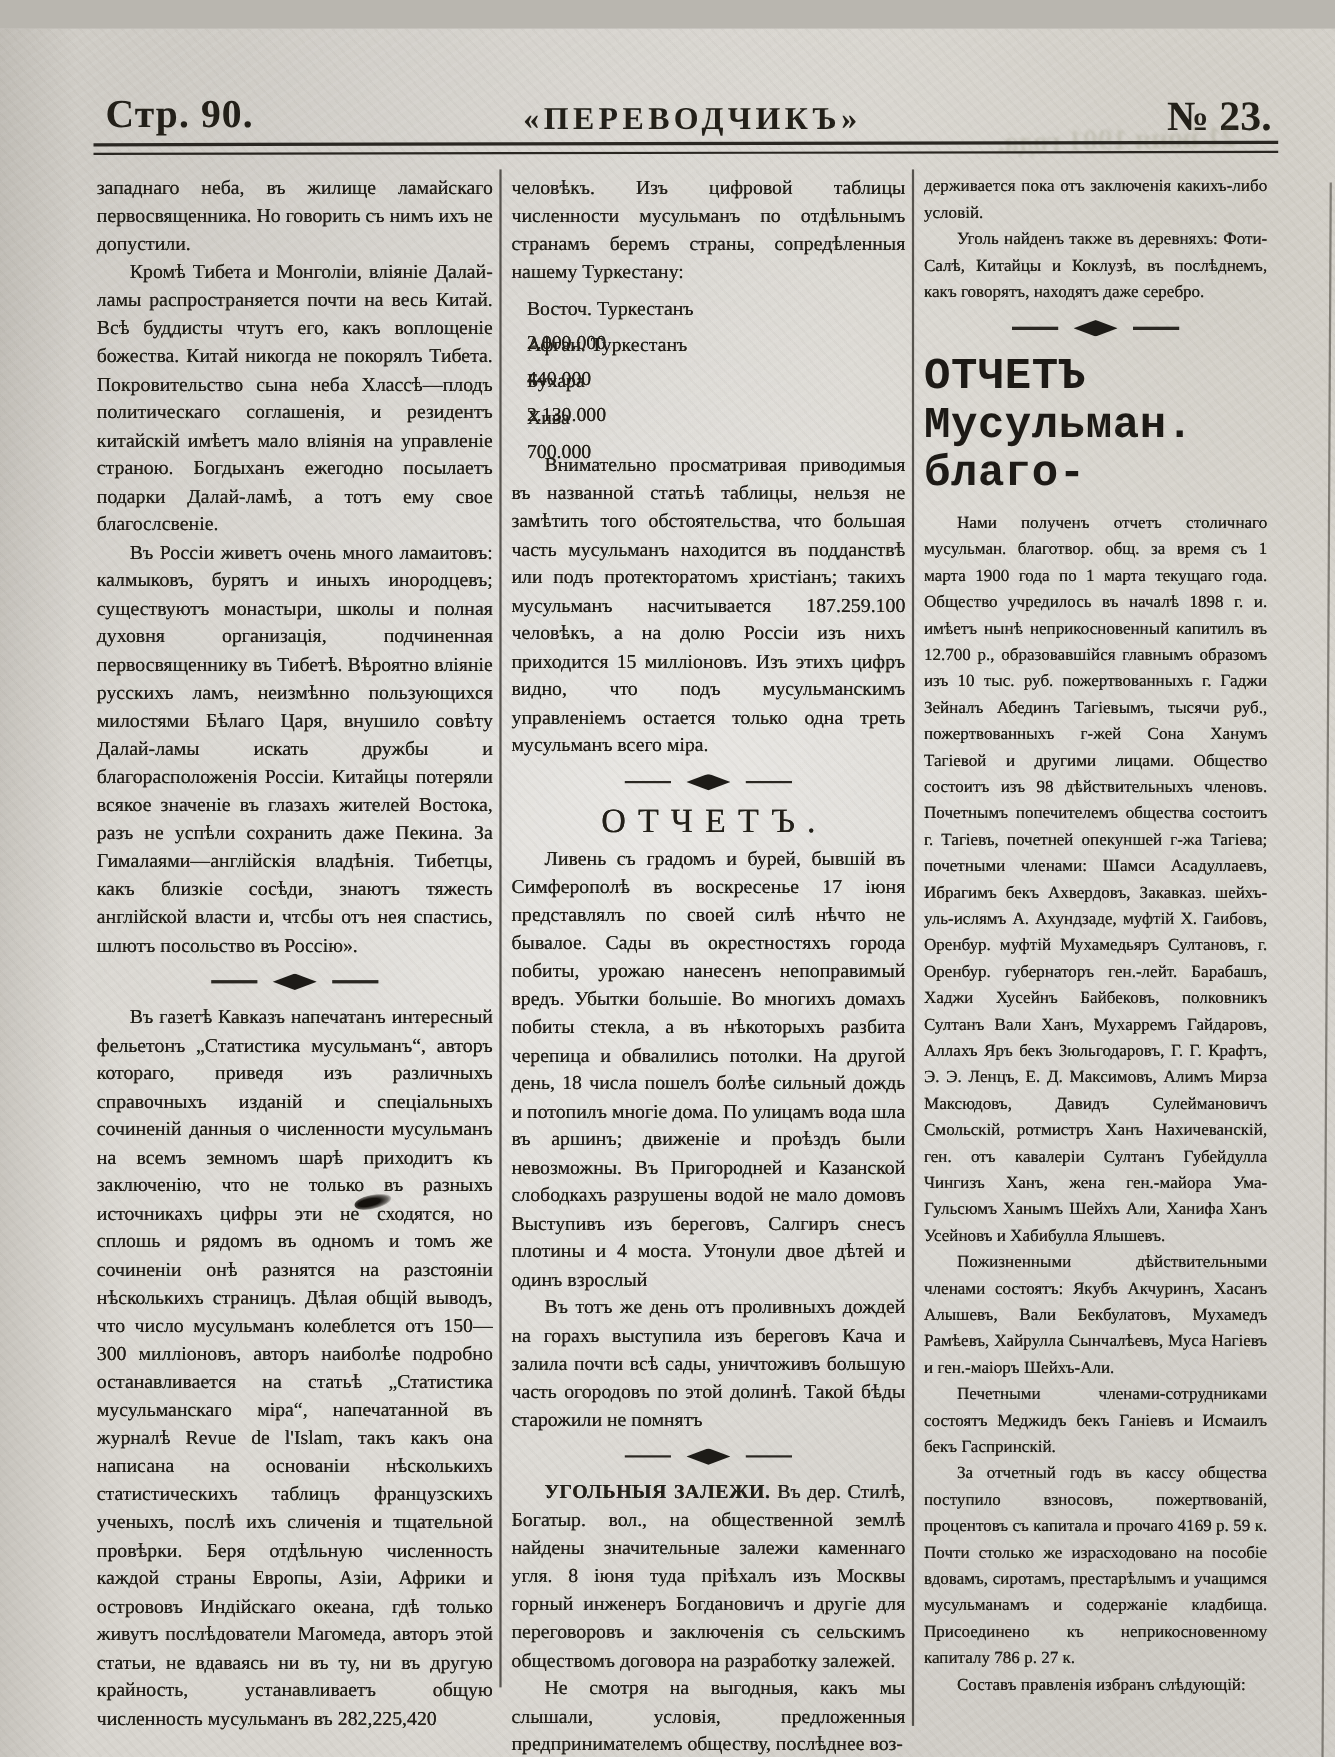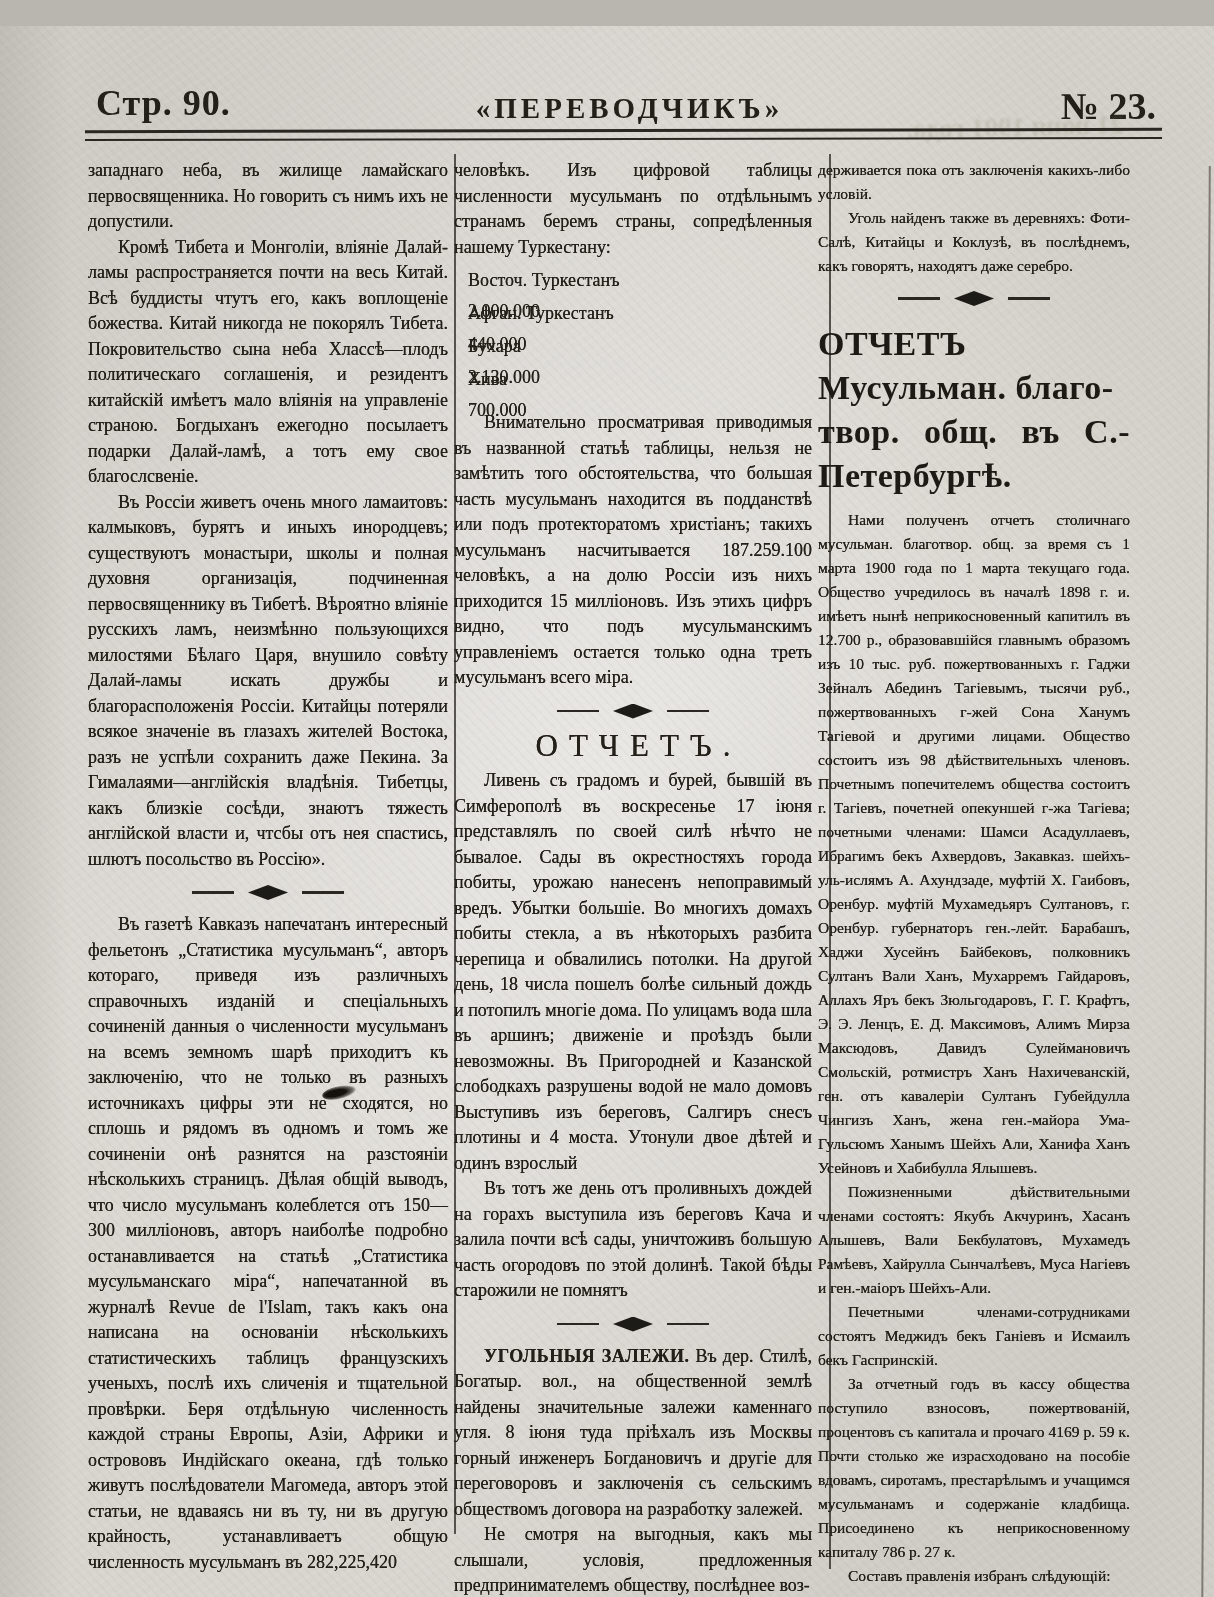--- a/index.html
+++ b/index.html
@@ -42,21 +42,21 @@
     transform:scaleX(-1) rotate(1.5deg);
   }
   .rule-top,.rule-bottom{
     position:absolute;left:85px;width:1077px;background:#2a2722;
   }
   .rule-top{top:103px;height:3px;transform:rotate(-0.12deg);}
   .rule-bottom{top:112px;height:2px;transform:rotate(-0.10deg);}
   
   .columns{
     position:absolute;left:88px;top:132px;width:1064px;
-    display:grid;grid-template-columns:360px 358px 312px;column-gap:6px;
+    display:grid;grid-template-columns:360px 358px 312px;column-gap:17px;
   }
   .col{font-size:18px;line-height:25.5px;text-align:justify;}
   .col3{font-size:15.5px;line-height:24px;}
   .para{margin:0;text-indent:30px;text-shadow:0 0 0.4px currentColor;}
   .para.cont{text-indent:0;}
   .runin-lead{font-weight:bold;letter-spacing:0.5px;}
   
   .vrule{position:absolute;width:2px;background:rgba(40,37,32,0.75);}
   .vrule1{left:454px;top:128px;height:1380px;}
   .vrule2{left:829px;top:128px;height:1415px;}
@@ -73,22 +73,22 @@
     clip-path:polygon(50% 0,100% 50%,50% 100%,0 50%);
   }
   
   .crimea-heading{
     margin:14px 0 10px;text-align:center;font-weight:normal;
     font-size:31px;letter-spacing:11px;text-indent:11px;
     text-shadow:0 0 0.4px currentColor;
   }
   .report-heading{
     margin:16px 0 10px;
-    font-family:Liberation Serif, serif;
-    font-weight:bold;font-size:34px;line-height:44px;
+    font-family:Liberation Mono, monospace;
+    font-weight:bold;font-size:40px;line-height:44px;
     letter-spacing:0.5px;color:#1d1a16;
   }
   .report-heading span{display:block;}
   
   .stats{margin:8px 0 10px 14px;}
   .stat-row{display:flex;align-items:baseline;height:33px;padding-right:14px;flex-direction:column;}
   .stat-name{white-space:nowrap;text-shadow:0 0 0.4px currentColor;}
   .stat-leader{
     flex:1;height:7px;margin:0 8px;align-self:flex-end;margin-bottom:5px;
     background-image:radial-gradient(circle, #2b2824 1.7px, transparent 2px);
@@ -186,21 +186,20 @@
     <div class="col col3">
       <p class="para cont">держивается пока отъ заключенія какихъ-либо условій.</p>
       <p class="para">Уголь найденъ также въ деревняхъ: Фоти-Салѣ, Китайцы и Коклузѣ, въ послѣднемъ, какъ говорятъ, находятъ даже серебро.</p>
       <div class="divider">
         <span class="dash"></span>
         <span class="diamond"></span>
         <span class="dash"></span>
       </div>
       <h2 class="report-heading">
         <span>ОТЧЕТЪ Мусульман. благо-</span>
-        <span>твор. общ. въ С.-Петербургѣ.</span>
       </h2>
       <p class="para">Нами полученъ отчетъ столичнаго мусульман. благотвор. общ. за время съ 1 марта 1900 года по 1 марта текущаго года. Общество учредилось въ началѣ 1898 г. и. имѣетъ нынѣ неприкосновенный капитилъ въ 12.700 р., образовавшійся главнымъ образомъ изъ 10 тыс. руб. пожертвованныхъ г. Гаджи Зейналъ Абединъ Тагіевымъ, тысячи руб., пожертвованныхъ г-жей Сона Ханумъ Тагіевой и другими лицами. Общество состоитъ изъ 98 дѣйствительныхъ членовъ. Почетнымъ попечителемъ общества состоитъ г. Тагіевъ, почетней опекуншей г-жа Тагіева; почетными членами: Шамси Асадуллаевъ, Ибрагимъ бекъ Ахвердовъ, Закавказ. шейхъ-уль-ислямъ А. Ахундзаде, муфтій Х. Гаибовъ, Оренбур. муфтій Мухамедьяръ Султановъ, г. Оренбур. губернаторъ ген.-лейт. Барабашъ, Хаджи Хусейнъ Байбековъ, полковникъ Султанъ Вали Ханъ, Мухарремъ Гайдаровъ, Аллахъ Яръ бекъ Зюльгодаровъ, Г. Г. Крафтъ, Э. Э. Ленцъ, Е. Д. Максимовъ, Алимъ Мирза Максюдовъ, Давидъ Сулеймановичъ Смольскій, ротмистръ Ханъ Нахичеванскій, ген. отъ кавалеріи Султанъ Губейдулла Чингизъ Ханъ, жена ген.-майора Ума-Гульсюмъ Ханымъ Шейхъ Али, Ханифа Ханъ Усейновъ и Хабибулла Ялышевъ.</p>
       <p class="para">Пожизненными дѣйствительными членами состоятъ: Якубъ Акчуринъ, Хасанъ Алышевъ, Вали Бекбулатовъ, Мухамедъ Рамѣевъ, Хайрулла Сынчалѣевъ, Муса Нагіевъ и ген.-маіоръ Шейхъ-Али.</p>
       <p class="para">Печетными членами-сотрудниками состоятъ Меджидъ бекъ Ганіевъ и Исмаилъ бекъ Гаспринскій.</p>
       <p class="para">За отчетный годъ въ кассу общества поступило взносовъ, пожертвованій, процентовъ съ капитала и прочаго 4169 р. 59 к. Почти столько же израсходовано на пособіе вдовамъ, сиротамъ, престарѣлымъ и учащимся мусульманамъ и содержаніе кладбища. Присоединено къ неприкосновенному капиталу 786 р. 27 к.</p>
       <p class="para">Составъ правленія избранъ слѣдующій:</p>
     </div>
 
   </div>
 </div>

